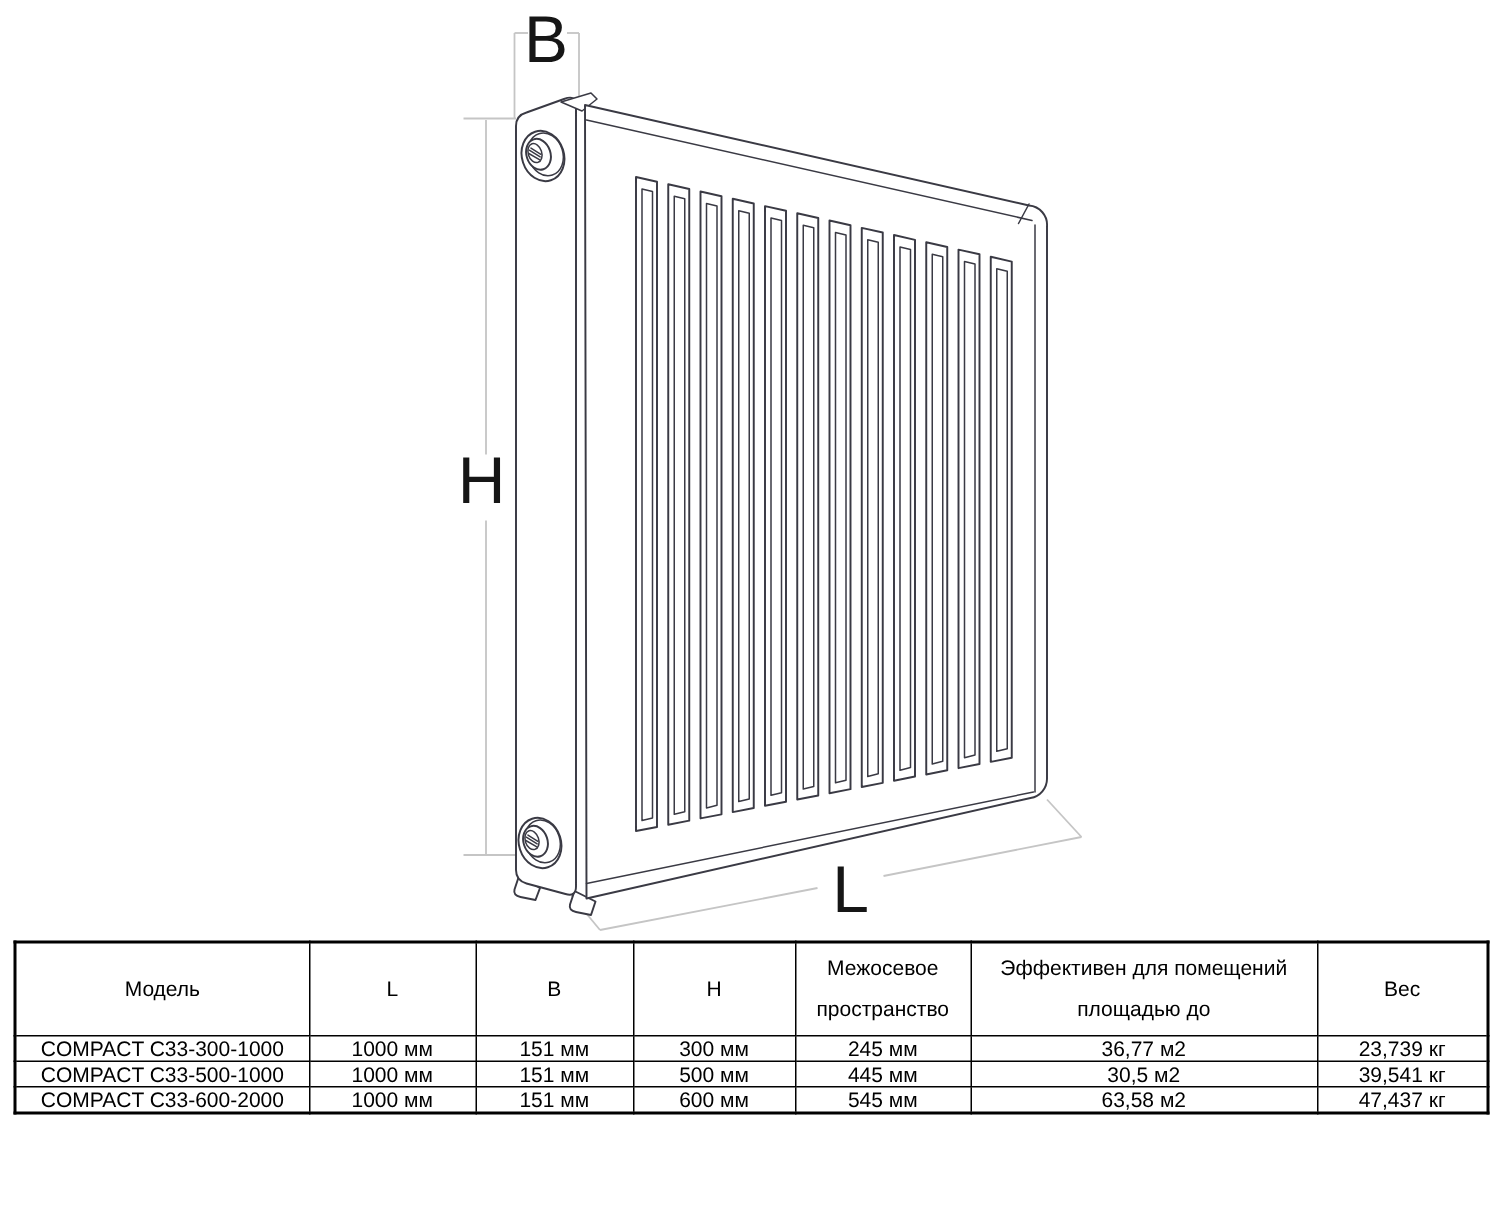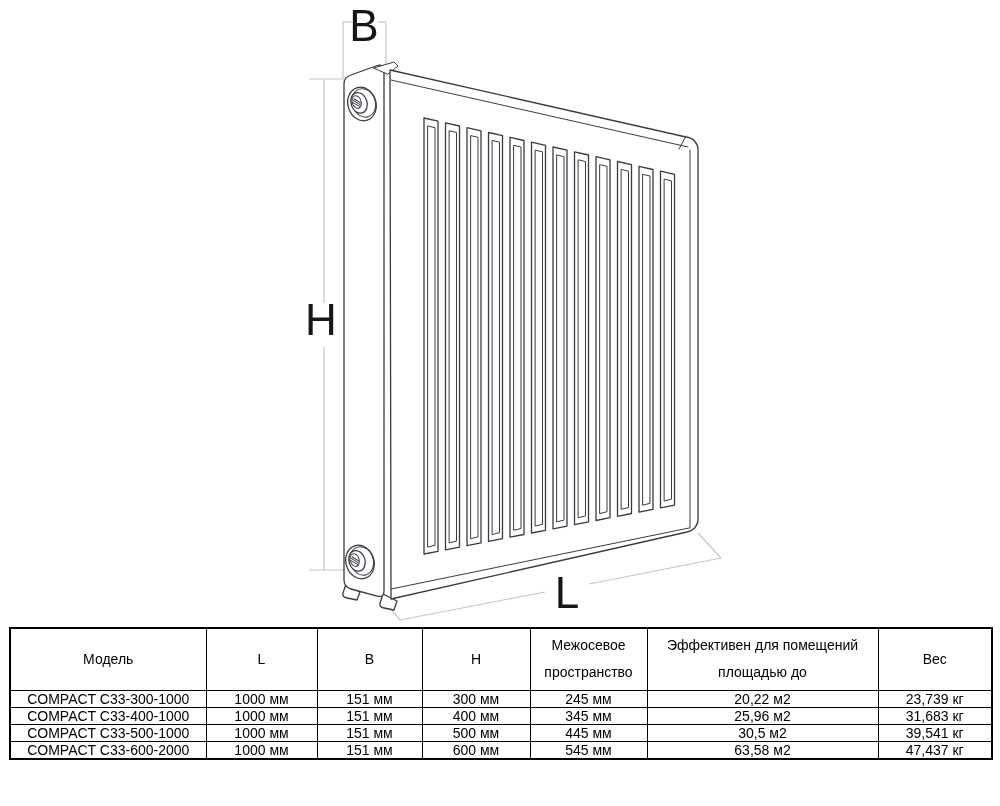--- a/index.html
+++ b/index.html
@@ -150,31 +150,22 @@
       <th>Вес</th>
     </tr>
   </thead>
   <tbody>
     <tr>
       <td>COMPACT C33-300-1000</td>
       <td>1000 мм</td>
       <td>151 мм</td>
       <td>300 мм</td>
       <td>245 мм</td>
-      <td>20,22 м2</td>
+      <td>36,77 м2</td>
       <td>23,739 кг</td>
-    </tr>
-    <tr>
-      <td>COMPACT C33-400-1000</td>
-      <td>1000 мм</td>
-      <td>151 мм</td>
-      <td>400 мм</td>
-      <td>345 мм</td>
-      <td>25,96 м2</td>
-      <td>31,683 кг</td>
     </tr>
     <tr>
       <td>COMPACT C33-500-1000</td>
       <td>1000 мм</td>
       <td>151 мм</td>
       <td>500 мм</td>
       <td>445 мм</td>
       <td>30,5 м2</td>
       <td>39,541 кг</td>
     </tr>

